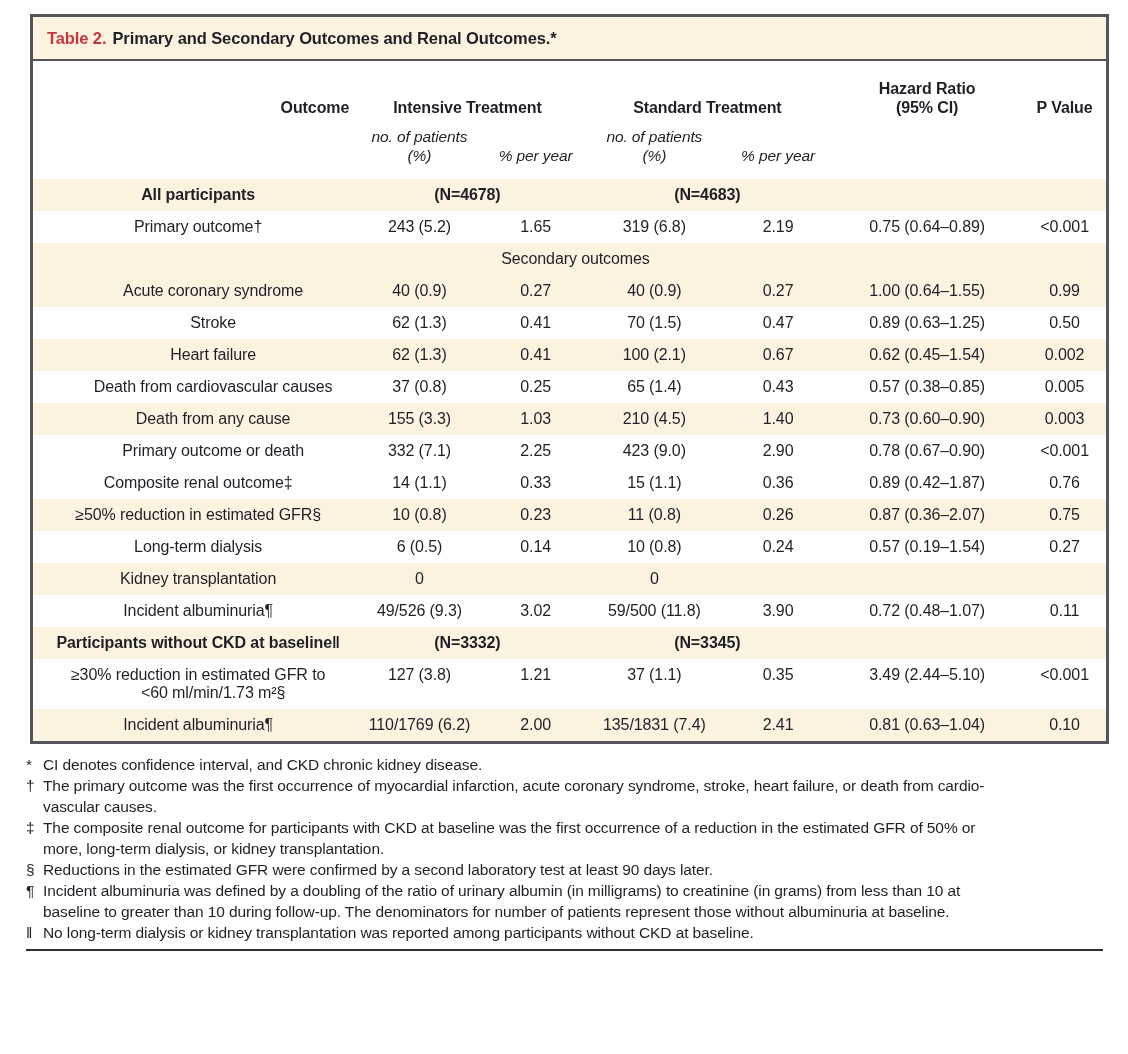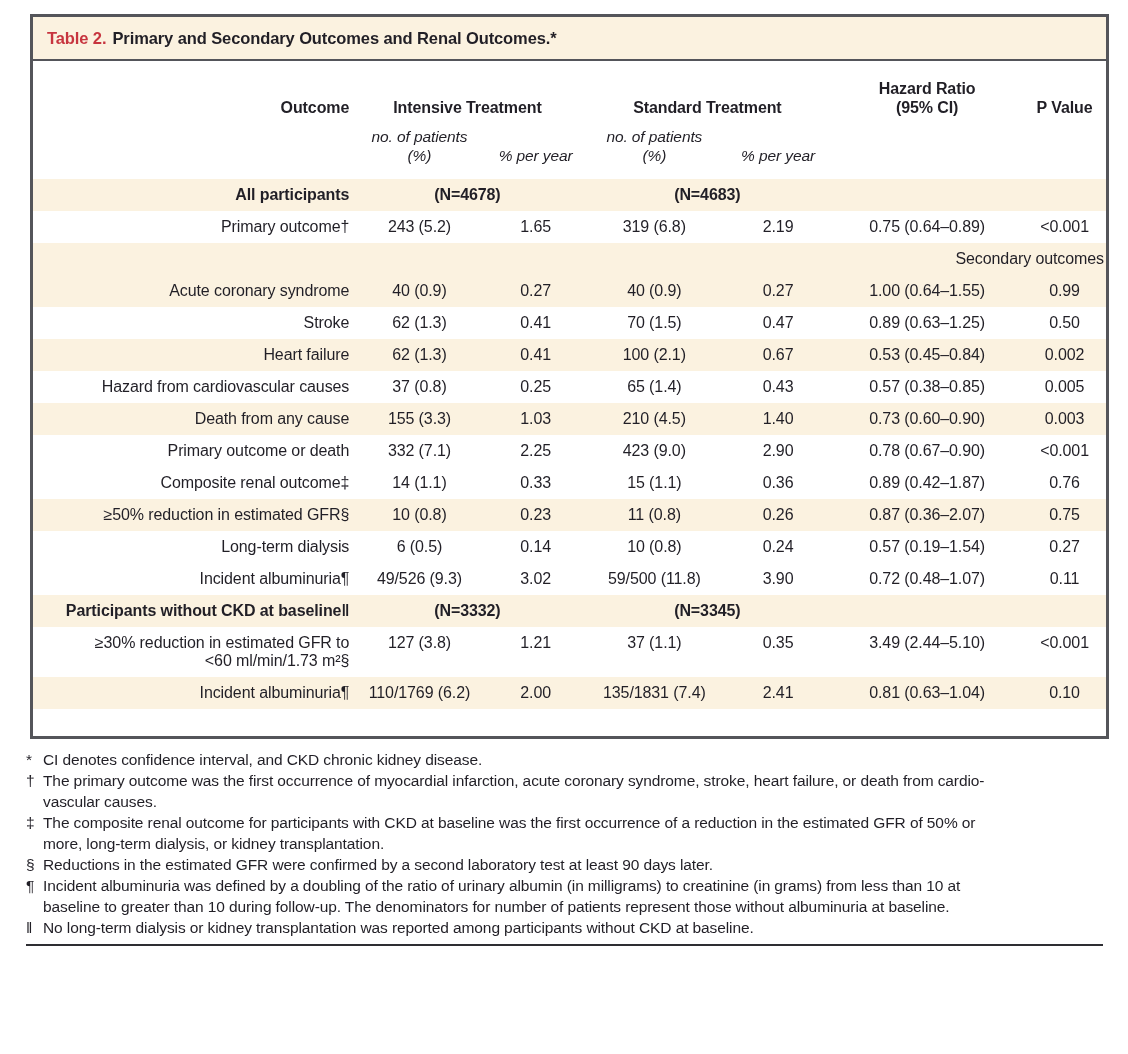--- a/index.html
+++ b/index.html
@@ -10,21 +10,21 @@
     font-family: "Liberation Sans", "DejaVu Sans", sans-serif;
     color: #211f26;
     -webkit-font-smoothing: antialiased;
   }
   .page { padding: 14px 30px 0 30px; }
 
   .table-frame {
     width: 1079px;
     border: 3px solid #54555a;
     background: #ffffff;
-    padding-bottom: 27px;
+    padding-bottom: 0;
   }
   .titlebar {
     background: #fbf2e0;
     border-bottom: 2px solid #54555a;
     padding: 12px 14px 11px 14px;
     font-size: 16.5px;
     font-weight: bold;
     letter-spacing: -0.1px;
   }
   .title-label { color: #c7353f; margin-right: 6px; }
@@ -55,21 +55,21 @@
   .center { text-align: center; }
   .c-outcome { text-align: right; padding-left: 14px; }
 
   tbody td {
     vertical-align: top;
     text-align: center;
     padding: 7px 2px;
     line-height: 18px;
     font-size: 16px;
   }
-  tbody td.c-outcome { text-align: right; padding-left: 14px; }
+  tbody td.c-outcome { text-align: center; padding-left: 14px; }
   tbody td.indent { padding-left: 44px; }
   tr.shaded { background: #fbf2e0; }
   .bold { font-weight: bold; }
   .line2 { padding-left: 30px; line-height: 18px; }
 
   .footnotes {
     margin: 10px 0 0 -4px;
     width: 1077px;
     font-size: 15.5px;
     line-height: 21px;
@@ -158,25 +158,25 @@
             <td class="center">0.47</td>
             <td class="center">0.89 (0.63–1.25)</td>
             <td class="center">0.50</td>
           </tr>
           <tr class="shaded">
             <td class="c-outcome indent"><span>Heart failure</span></td>
             <td class="center">62 (1.3)</td>
             <td class="center">0.41</td>
             <td class="center">100 (2.1)</td>
             <td class="center">0.67</td>
-            <td class="center">0.53 (0.45–0.84)</td>
+            <td class="center">0.62 (0.45–1.54)</td>
             <td class="center">0.002</td>
           </tr>
           <tr>
-            <td class="c-outcome indent"><span>Hazard from cardiovascular causes</span></td>
+            <td class="c-outcome indent"><span>Death from cardiovascular causes</span></td>
             <td class="center">37 (0.8)</td>
             <td class="center">0.25</td>
             <td class="center">65 (1.4)</td>
             <td class="center">0.43</td>
             <td class="center">0.57 (0.38–0.85)</td>
             <td class="center">0.005</td>
           </tr>
           <tr class="shaded">
             <td class="c-outcome indent"><span>Death from any cause</span></td>
             <td class="center">155 (3.3)</td>
@@ -215,20 +215,29 @@
           </tr>
           <tr>
             <td class="c-outcome"><span>Long-term dialysis</span></td>
             <td class="center">6 (0.5)</td>
             <td class="center">0.14</td>
             <td class="center">10 (0.8)</td>
             <td class="center">0.24</td>
             <td class="center">0.57 (0.19–1.54)</td>
             <td class="center">0.27</td>
           </tr>
+          <tr class="shaded">
+            <td class="c-outcome"><span>Kidney transplantation</span></td>
+            <td class="center">0</td>
+            <td class="center"></td>
+            <td class="center">0</td>
+            <td class="center"></td>
+            <td class="center"></td>
+            <td class="center"></td>
+          </tr>
           <tr>
             <td class="c-outcome"><span>Incident albuminuria¶</span></td>
             <td class="center">49/526 (9.3)</td>
             <td class="center">3.02</td>
             <td class="center">59/500 (11.8)</td>
             <td class="center">3.90</td>
             <td class="center">0.72 (0.48–1.07)</td>
             <td class="center">0.11</td>
           </tr>
           <tr class="shaded">

